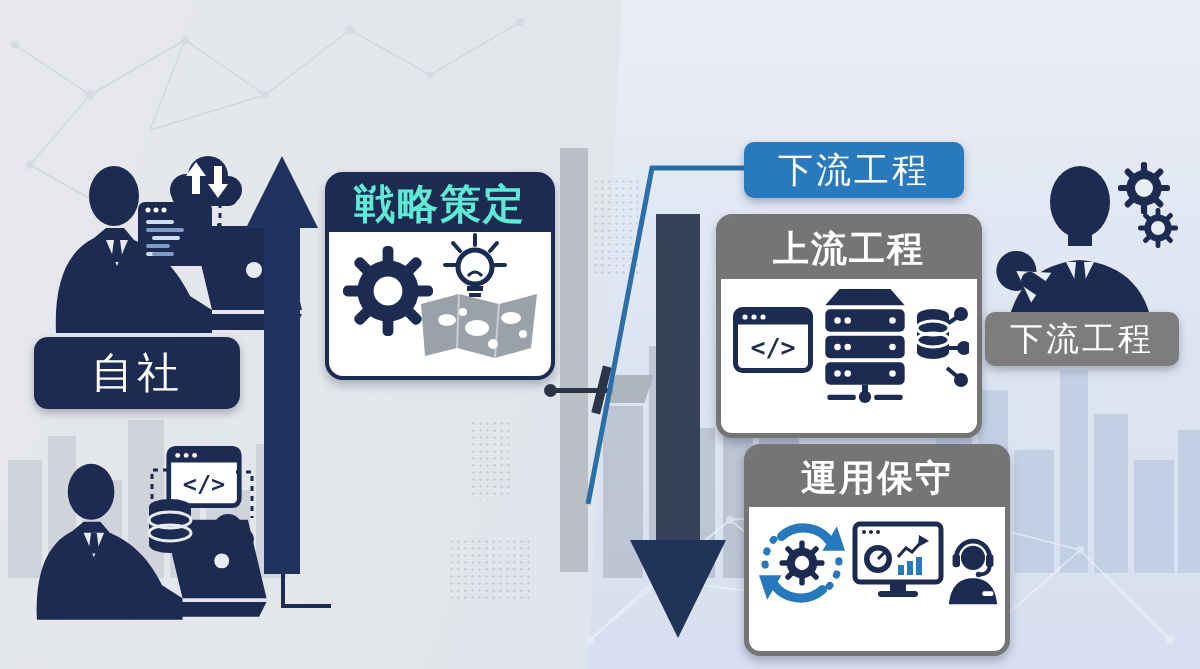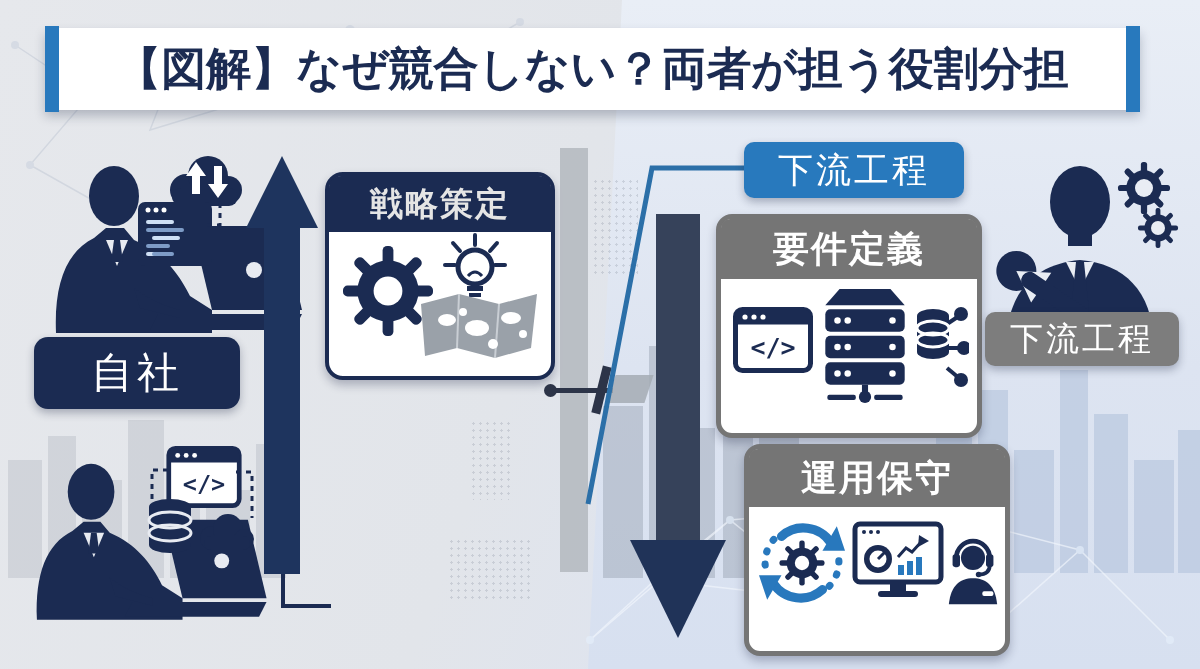--- a/index.html
+++ b/index.html
@@ -18,21 +18,21 @@
   .title-accent.l{left:0;} .title-accent.r{right:0;}
   .title-text{font-size:45px;font-weight:800;color:#1b2b52;white-space:nowrap;letter-spacing:0px;}
   
   .tag{color:#fff;font-weight:400;text-align:center;box-shadow:0 4px 8px rgba(20,30,60,.3);}
   .tag-navy{background:#1b2b52;}
   .tag-blue{background:#2879bd;}
   .tag-gray{background:#7d7d7d;}
   
   .pbox{background:#fff;border:4px solid #1b2b52;border-radius:18px;box-shadow:0 5px 10px rgba(20,30,60,.28);}
   .pbox .hd{height:56px;background:#1b2b52;border-radius:12px 12px 0 0;display:flex;align-items:center;justify-content:center;
-    color:#e5e5e5;font-size:33px;font-weight:800;letter-spacing:2px;text-align:center;}
+    color:#5eead4;font-size:41px;font-weight:800;letter-spacing:2px;text-align:center;}
   .pbox .bd{position:relative;}
   .gbox{background:#fff;border:5px solid #757575;border-radius:16px;box-shadow:0 5px 10px rgba(20,30,60,.28);}
   .gbox .hd{height:60px;background:#757575;border-radius:9px 9px 0 0;display:flex;align-items:center;justify-content:center;
     color:#fff;font-size:36px;font-weight:800;letter-spacing:2px;}
   .gbox .bd{position:relative;background:#fff;border-radius:0 0 10px 10px;}
   
   .upstream-elbow{left:281px;top:574px;width:46px;height:30px;border-left:4px solid #1b2b52;border-bottom:4px solid #1b2b52;}
   .gray-vbar{left:560px;top:148px;width:28px;height:424px;background:#b6bac1;opacity:.9;}
   .conn-dot{left:544px;top:384px;width:13px;height:13px;border-radius:50%;background:#2c3448;}
   .conn-line{left:553px;top:388px;width:60px;height:5px;background:#2c3448;}
@@ -144,25 +144,20 @@
         <rect x="2.5" y="2.5" width="75" height="61" rx="7" fill="#fff" stroke="#1b2b52" stroke-width="5"></rect>
         <path d="M2.5,9.5 a7,7 0 0 1 7,-7 h61 a7,7 0 0 1 7,7 v8 h-75 z" fill="#1b2b52"></path>
         <circle cx="12" cy="10" r="2.6" fill="#fff"></circle>
           <circle cx="21" cy="10" r="2.6" fill="#fff"></circle>
           <circle cx="30" cy="10" r="2.6" fill="#fff"></circle>
         <text x="40" y="49" text-anchor="middle" font-family="DejaVu Sans Mono,monospace" font-size="25" font-weight="bold" fill="#1b2b52">&lt;/&gt;</text>
       </g>
     </defs>
   </svg>
 
-  <div class="abs title-bar">
-    <div class="title-accent l"></div>
-    <div class="title-accent r"></div>
-    <div class="title-text">【図解】なぜ競合しない？両者が担う役割分担</div>
-  </div>
 
   <svg class="abs" style="left:40px;top:158px;width:270px;height:175px" viewBox="0 0 270 175">
     <use href="#person-laptop"></use>
   </svg>
 
   <svg class="abs" style="left:160px;top:148px;width:88px;height:66px" viewBox="0 0 88 66">
     <g fill="#1b2b52">
       <circle cx="26" cy="42" r="16"></circle>
         <circle cx="48" cy="28" r="20"></circle>
         <circle cx="68" cy="42" r="14"></circle>
@@ -285,21 +280,21 @@
   </svg>
 
   <svg class="abs" style="left:630px;top:214px;width:96px;height:424px" viewBox="0 0 96 424">
     <rect x="26" y="0" width="44" height="332" fill="#36425a"></rect>
     <polygon points="0,326 96,326 48,424" fill="#203358"></polygon>
   </svg>
 
   <div class="abs tag tag-blue" style="left:744px;top:142px;width:220px;height:56px;border-radius:10px;font-size:35px;line-height:56px;letter-spacing:3px">下流工程</div>
 
   <div class="abs gbox" style="left:716px;top:214px;width:256px;height:214px">
-    <div class="hd">要件定義</div>
+    <div class="hd">上流工程</div>
     <div class="bd" style="height:144px">
       <svg class="abs" style="left:12px;top:28px;width:80px;height:66px" viewBox="0 0 80 66">
         <use href="#code-window"></use>
       </svg>
       <svg class="abs" style="left:100px;top:10px;width:88px;height:114px" viewBox="0 0 86 112">
         <g fill="#1b2b52">
           <polygon points="18,0 68,0 82,16 4,16"></polygon>
           <rect x="4" y="20" width="78" height="22" rx="5"></rect>
             <rect x="4" y="46" width="78" height="22" rx="5"></rect>
             <rect x="4" y="72" width="78" height="22" rx="5"></rect>

